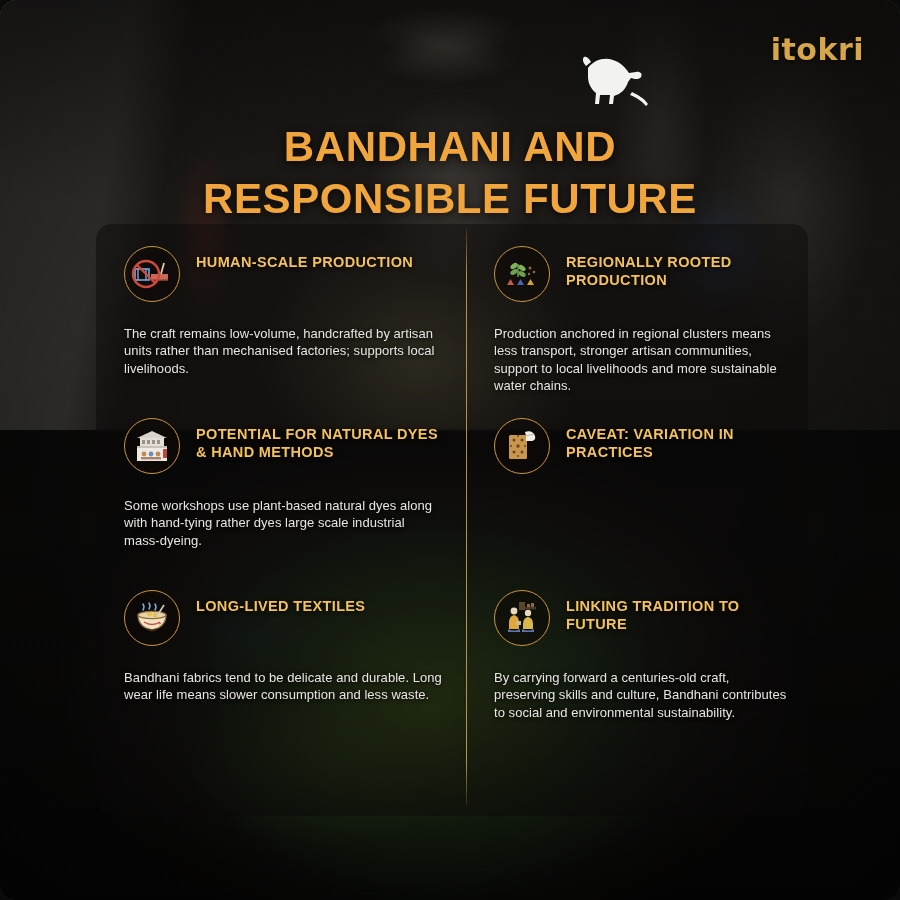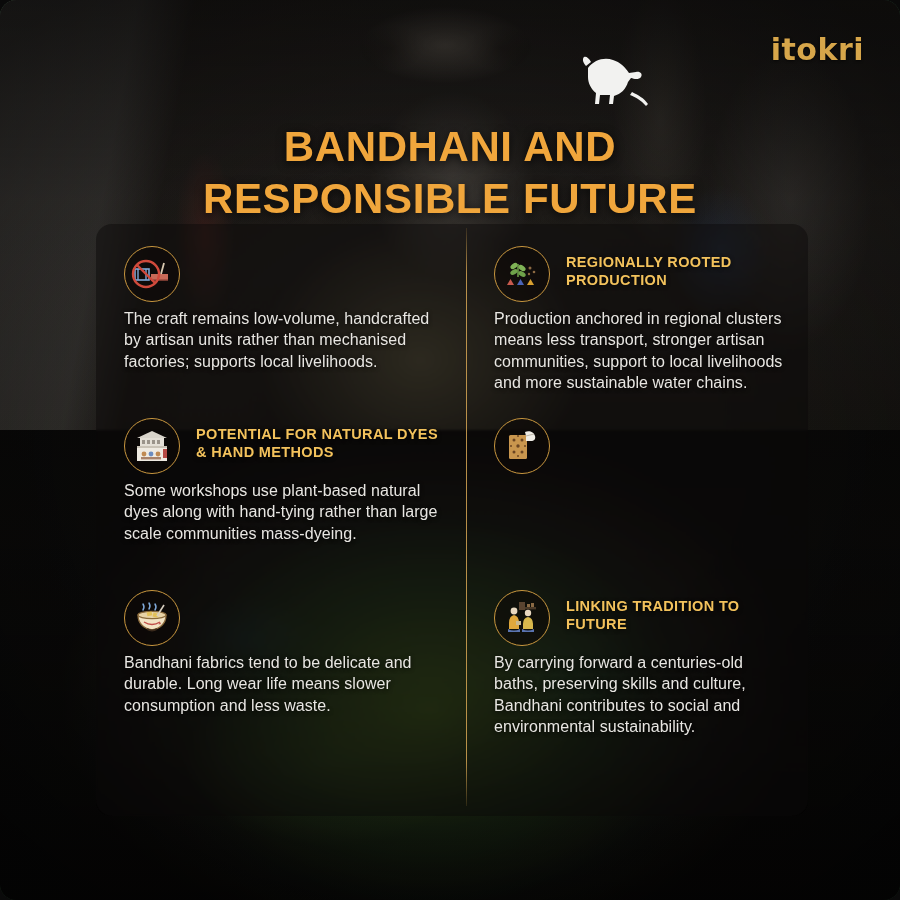--- a/index.html
+++ b/index.html
@@ -144,22 +144,23 @@
     font-size: 14.5px;
     font-weight: 700;
     line-height: 1.24;
     letter-spacing: .35px;
     padding-top: 8px;
     text-transform: uppercase;
     text-shadow: 0 1px 4px rgba(0,0,0,.7);
   }
 
   .card-body {
+    margin-top: 17px;
     color: #E8E6E2;
-    font-size: 16px;
+    font-size: 13px;
     line-height: 1.33;
     letter-spacing: .05px;
     text-shadow: 0 1px 4px rgba(0,0,0,.8);
     max-width: 322px;
   }
   .card.right .card-body { max-width: 334px; }
 </style>
 </head>
 <body>
 
@@ -196,20 +197,21 @@
               <rect x="4" y="16" width="14" height="11" fill="none" stroke="#7FA8D8" stroke-width="1.6"></rect>
               <line x1="7" y1="16" x2="7" y2="27" stroke="#7FA8D8" stroke-width="1.4"></line>
               <line x1="15" y1="16" x2="15" y2="27" stroke="#7FA8D8" stroke-width="1.4"></line>
               <rect x="20" y="21" width="17" height="6" fill="#C86A58"></rect>
               <line x1="30" y1="21" x2="33" y2="10" stroke="#D8C8B0" stroke-width="1.8"></line>
               <line x1="20" y1="27" x2="37" y2="27" stroke="#9A4A3C" stroke-width="1.6"></line>
               <circle cx="15" cy="21" r="13" fill="none" stroke="#D04A3C" stroke-width="2.4"></circle>
               <line x1="6" y1="12" x2="24" y2="30" stroke="#D04A3C" stroke-width="2.4"></line>
             </svg>
           </span>
+          <span class="card-title">HUMAN-SCALE PRODUCTION</span>
         </div>
         <div class="card-body">The craft remains low-volume, handcrafted by artisan units rather than mechanised factories; supports local livelihoods.</div>
       </div>
 
       <div class="card right">
         <div class="card-head">
           <span class="icon-ring">
             <svg width="42" height="42" viewBox="0 0 42 42">
               <line x1="17" y1="24" x2="17" y2="11" stroke="#6FA24A" stroke-width="1.5"></line>
               <ellipse cx="13" cy="13" rx="4" ry="2.4" fill="#7FB356" transform="rotate(-35 13 13)"></ellipse>
@@ -243,21 +245,21 @@
               <rect x="6" y="21" width="30" height="2" fill="#C9C2B6"></rect>
               <rect x="32" y="24" width="4" height="9" fill="#B54A44"></rect>
               <circle cx="13" cy="29" r="2.4" fill="#C08A52"></circle>
               <circle cx="20" cy="29" r="2.4" fill="#6B8CC0"></circle>
               <circle cx="27" cy="29" r="2.4" fill="#C08A52"></circle>
               <rect x="10" y="32" width="20" height="2.4" fill="#A8826A"></rect>
             </svg>
           </span>
           <span class="card-title">POTENTIAL FOR NATURAL DYES &amp; HAND METHODS</span>
         </div>
-        <div class="card-body">Some workshops use plant-based natural dyes along with hand-tying rather than large scale communities mass-dyeing.</div>
+        <div class="card-body">Some workshops use plant-based natural dyes along with hand-tying rather dyes large scale industrial mass-dyeing.</div>
       </div>
 
       <div class="card right">
         <div class="card-head">
           <span class="icon-ring">
             <svg width="42" height="42" viewBox="0 0 42 42">
               <rect x="8" y="10" width="18" height="24" rx="1.5" fill="#C9964E"></rect>
               <g fill="#6B4522">
                 <circle cx="13" cy="15" r="1.5"></circle>
                   <circle cx="21" cy="15" r="1.5"></circle>
@@ -266,38 +268,40 @@
                   <circle cx="21" cy="27" r="1.5"></circle>
                 <circle cx="17" cy="11" r="1"></circle>
                   <circle cx="17" cy="31" r="1"></circle>
                 <circle cx="10" cy="21" r="1"></circle>
                   <circle cx="24" cy="21" r="1"></circle>
               </g>
               <path d="M24 7 C28 5, 33 7, 34 11 C35 14, 33 16, 30 16 L25 16 L25 11 Z" fill="#F0EDE6"></path>
               <path d="M25 11 L33 9" stroke="#BDB6A8" stroke-width="1"></path>
             </svg>
           </span>
+          <span class="card-title">CAVEAT: VARIATION IN PRACTICES</span>
         </div>
       </div>
 
       <div class="card left">
         <div class="card-head">
           <span class="icon-ring">
             <svg width="42" height="42" viewBox="0 0 42 42">
               <path d="M12 7 q2 3 0 6 M18 6 q2 3 0 6 M24 7 q2 3 0 6" fill="none" stroke="#7FA8D8" stroke-width="1.5" stroke-linecap="round"></path>
               <path d="M7 18 q14 -5 28 0 q0 12 -14 15 q-14 -3 -14 -15 Z" fill="#F2E3C4" stroke="#8A6A3C" stroke-width="1.3"></path>
               <ellipse cx="21" cy="18" rx="14" ry="3.6" fill="#E8D3A6" stroke="#8A6A3C" stroke-width="1.2"></ellipse>
               <rect x="16" y="15" width="5" height="4" fill="#E2C058" transform="rotate(-12 18 17)"></rect>
               <rect x="22" y="16" width="5" height="4" fill="#E2C058" transform="rotate(14 24 18)"></rect>
               <line x1="26" y1="19" x2="33" y2="8" stroke="#D8CFC0" stroke-width="1.6"></line>
               <path d="M13 25 q8 5 16 0" fill="none" stroke="#C0504A" stroke-width="1.4"></path>
               <path d="M29 25 l1 2 l-2.5 .6 Z" fill="#C0504A"></path>
               <path d="M16 32 q5 3 10 0" fill="none" stroke="#3A2A1C" stroke-width="2"></path>
             </svg>
           </span>
+          <span class="card-title">LONG-LIVED TEXTILES</span>
         </div>
         <div class="card-body">Bandhani fabrics tend to be delicate and durable. Long wear life means slower consumption and less waste.</div>
       </div>
 
       <div class="card right">
         <div class="card-head">
           <span class="icon-ring">
             <svg width="42" height="42" viewBox="0 0 42 42">
               <rect x="18" y="5" width="6" height="8" fill="#5A4430"></rect>
               <rect x="24" y="10" width="11" height="2.4" fill="#4A3A28"></rect>
@@ -307,18 +311,18 @@
               <path d="M13 18 q-5 1 -5 8 l0 6 l10 0 l0 -6 q0 -7 -5 -8 Z" fill="#E0A83C"></path>
               <path d="M7 32 q6 3 12 0 l0 3 l-12 0 Z" fill="#5A74B0"></path>
               <circle cx="27" cy="16" r="3.2" fill="#E8D8C0"></circle>
               <path d="M27 20 q-5 1 -5 7 l0 5 l10 0 l0 -5 q0 -6 -5 -7 Z" fill="#D8B84C"></path>
               <path d="M21 32 q6 3 12 0 l0 3 l-12 0 Z" fill="#5A74B0"></path>
               <rect x="15" y="24" width="5" height="4" fill="#C8B890"></rect>
             </svg>
           </span>
           <span class="card-title">LINKING TRADITION TO FUTURE</span>
         </div>
-        <div class="card-body">By carrying forward a centuries-old baths, preserving skills and culture, Bandhani contributes to social and environmental sustainability.</div>
+        <div class="card-body">By carrying forward a centuries-old craft, preserving skills and culture, Bandhani contributes to social and environmental sustainability.</div>
       </div>
 
     </div>
   </div>
 </div>
 
 </body></html>

